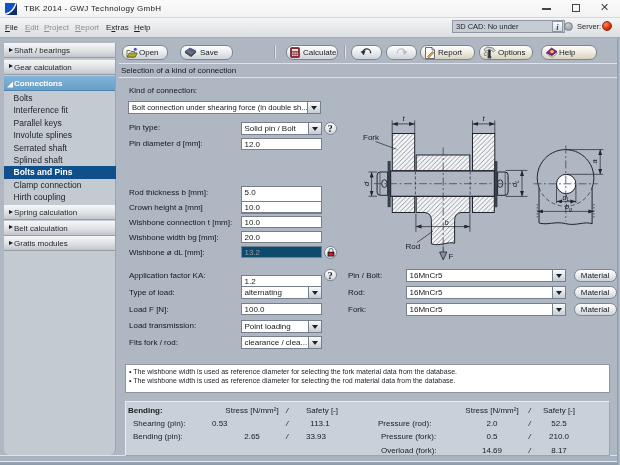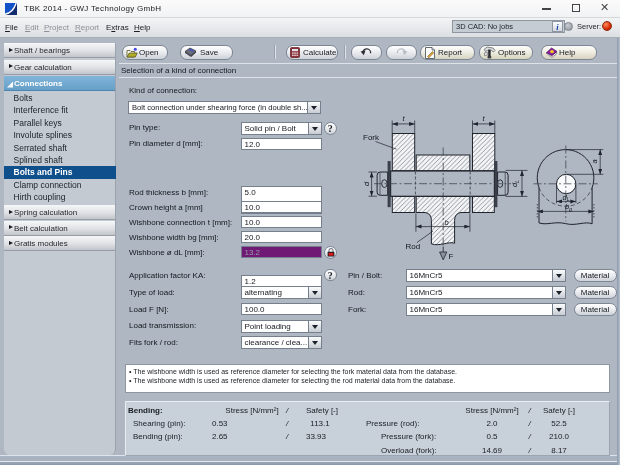--- a/index.html
+++ b/index.html
@@ -31,21 +31,21 @@
 <div class="abs" style="left:600px;top:2px;font-size:11px;color:#444;line-height:11px">✕</div>
 
 <div class="abs" style="left:0;top:18px;width:620px;height:20px;background:linear-gradient(#f3f4f5,#dcdfe2);border-bottom:1px solid #a7aeb6"></div>
 <div class="abs" style="top:23px;left:5px;font-size:8px;color:#1a1d21"><u>F</u>ile</div>
 <div class="abs" style="top:23px;left:25px;font-size:8px;color:#8b9097"><u>E</u>dit</div>
 <div class="abs" style="top:23px;left:44px;font-size:8px;color:#8b9097"><u>P</u>roject</div>
 <div class="abs" style="top:23px;left:75px;font-size:8px;color:#8b9097"><u>R</u>eport</div>
 <div class="abs" style="top:23px;left:106px;font-size:8px;color:#1a1d21">E<u>x</u>tras</div>
 <div class="abs" style="top:23px;left:134px;font-size:8px;color:#1a1d21"><u>H</u>elp</div>
 <div class="abs" style="left:452px;top:20px;width:113px;height:13px;background:#c6ccd4;border:1px solid #8d96a1"></div>
-<div class="abs" style="left:456px;top:22px;font-size:7.5px;color:#23272c">3D CAD: No jobs</div>
+<div class="abs" style="left:456px;top:22px;font-size:7.5px;color:#23272c">3D CAD: No under</div>
 <div class="abs" style="left:552px;top:21px;width:11px;height:11px;background:linear-gradient(#fdfdfe,#d3d8de);border:1px solid #8d96a1;font-size:8.5px;color:#1040a0;text-align:center;line-height:10px;font-family:'Liberation Serif',serif;font-weight:bold;font-style:italic">i</div>
 <div class="abs" style="left:564px;top:22px;width:9px;height:9px;border-radius:50%;background:radial-gradient(circle at 35% 30%,#c9ced4,#8e959e);border:1px solid #7d848d"></div>
 <div class="abs" style="left:577px;top:22px;font-size:7.5px;color:#23272c">Server:</div>
 <div class="abs" style="left:602px;top:21px;width:10px;height:10px;border-radius:50%;background:radial-gradient(circle at 35% 30%,#ff8a60,#d92b05 60%,#a81f03);border:1px solid #8a2a10"></div>
 
 <div class="abs" style="left:0;top:455px;width:620px;height:1px;background:#dde4ea"></div>
 <div class="abs" style="left:0;top:456px;width:620px;height:5px;background:#a9b3c0"></div>
 <div class="abs" style="left:0;top:461px;width:620px;height:1px;background:#e2e8ee"></div>
 <div class="abs" style="left:0;top:462px;width:620px;height:3px;background:linear-gradient(#9aa7b6,#8c99aa)"></div>
 <div class="abs" style="left:617px;top:38px;width:3px;height:427px;background:linear-gradient(90deg,#8c99ac,#b6c1cc)"></div>
@@ -146,21 +146,21 @@
 <div class="fld" style="left:240.5px;top:138px;width:81px;height:12px">12.0</div>
 <div class="lbl" style="left:129px;top:187.5px">Rod thickness b [mm]:</div>
 <div class="fld" style="left:240.5px;top:186px;width:81px;height:28px">5.0</div>
 <div class="lbl" style="left:129px;top:202.5px">Crown height a [mm]</div>
 <div class="fld" style="left:240.5px;top:201px;width:81px;height:12px">10.0</div>
 <div class="lbl" style="left:129px;top:217.5px">Wishbone connection t [mm]:</div>
 <div class="fld" style="left:240.5px;top:216px;width:81px;height:12px">10.0</div>
 <div class="lbl" style="left:129px;top:232.5px">Wishbone width bg [mm]:</div>
 <div class="fld" style="left:240.5px;top:231px;width:81px;height:12px">20.0</div>
 <div class="lbl" style="left:129px;top:247.5px">Wishbone ø dL [mm]:</div>
-<div class="fld" style="left:240.5px;top:246px;width:81px;height:12px;color:#959da6;background:#701a75">13.2</div>
+<div class="fld" style="left:240.5px;top:246px;width:81px;height:12px;color:#959da6;background:#0c4a6e">13.2</div>
 <div class="btn" style="left:324px;top:246px;width:13px;height:13px"></div>
 <svg class="abs" style="left:327px;top:248px" width="8" height="9" viewBox="0 0 8 9">
     <path d="M2 4 L2 2.6 A2 2.1 0 0 1 6 2.6 L6 4" fill="none" stroke="#888d95" stroke-width="1.3"></path>
     <rect x=".6" y="3.8" width="6.8" height="4.6" rx=".6" fill="#1c1e24"></rect>
     <rect x="1.6" y="4.8" width="4.8" height="2.9" fill="#d91818"></rect>
   </svg>
 <div class="lbl" style="left:129px;top:271px">Application factor KA:</div>
 <div class="fld" style="left:240.5px;top:275px;width:81px;height:12px">1.2</div>
 <div class="btn" style="left:324px;top:268.5px;width:12.5px;height:12.5px;line-height:11.5px;font-weight:bold;font-family:'Liberation Serif',serif;font-size:10px">?</div>
 <div class="lbl" style="left:129px;top:287.5px">Type of load:</div>
@@ -300,24 +300,24 @@
 <div class="res" style="left:286px;top:405.5px;font-style:italic">/</div>
 <div class="res" style="left:302px;top:405.5px;width:40px;text-align:center">Safety [-]</div>
 <div class="res" style="left:452px;top:405.5px;width:80px;text-align:center">Stress [N/mm²]</div>
 <div class="res" style="left:528.5px;top:405.5px;font-style:italic">/</div>
 <div class="res" style="left:539px;top:405.5px;width:40px;text-align:center">Safety [-]</div>
 <div class="res" style="left:133px;top:419px">Shearing (pin):</div>
 <div class="res" style="left:212px;top:419px;width:80px;text-align:left">0.53</div>
 <div class="res" style="left:286px;top:419px;font-style:italic">/</div>
 <div class="res" style="left:302px;top:419px;width:36px;text-align:center">113.1</div>
 <div class="res" style="left:133px;top:432.3px">Bending (pin):</div>
-<div class="res" style="left:212px;top:432.3px;width:80px;">2.65</div>
+<div class="res" style="left:212px;top:432.3px;width:80px;text-align:center">2.65</div>
 <div class="res" style="left:286px;top:432.3px;font-style:italic">/</div>
 <div class="res" style="left:290px;top:432.3px;width:36px;text-align:right">33.93</div>
-<div class="res" style="left:366px;top:419px">Pressure (rod):</div>
+<div class="res" style="left:378px;top:419px">Pressure (rod):</div>
 <div class="res" style="left:452px;top:419px;width:80px;text-align:center">2.0</div>
 <div class="res" style="left:528.5px;top:419px;font-style:italic">/</div>
 <div class="res" style="left:539px;top:419px;width:40px;text-align:center">52.5</div>
 <div class="res" style="left:381px;top:432.3px">Pressure (fork):</div>
 <div class="res" style="left:452px;top:432.3px;width:80px;text-align:center">0.5</div>
 <div class="res" style="left:528.5px;top:432.3px;font-style:italic">/</div>
 <div class="res" style="left:539px;top:432.3px;width:40px;text-align:center">210.0</div>
 <div class="res" style="left:381px;top:445.6px">Overload (fork):</div>
 <div class="res" style="left:452px;top:445.6px;width:80px;text-align:center">14.69</div>
 <div class="res" style="left:528.5px;top:445.6px;font-style:italic">/</div>

